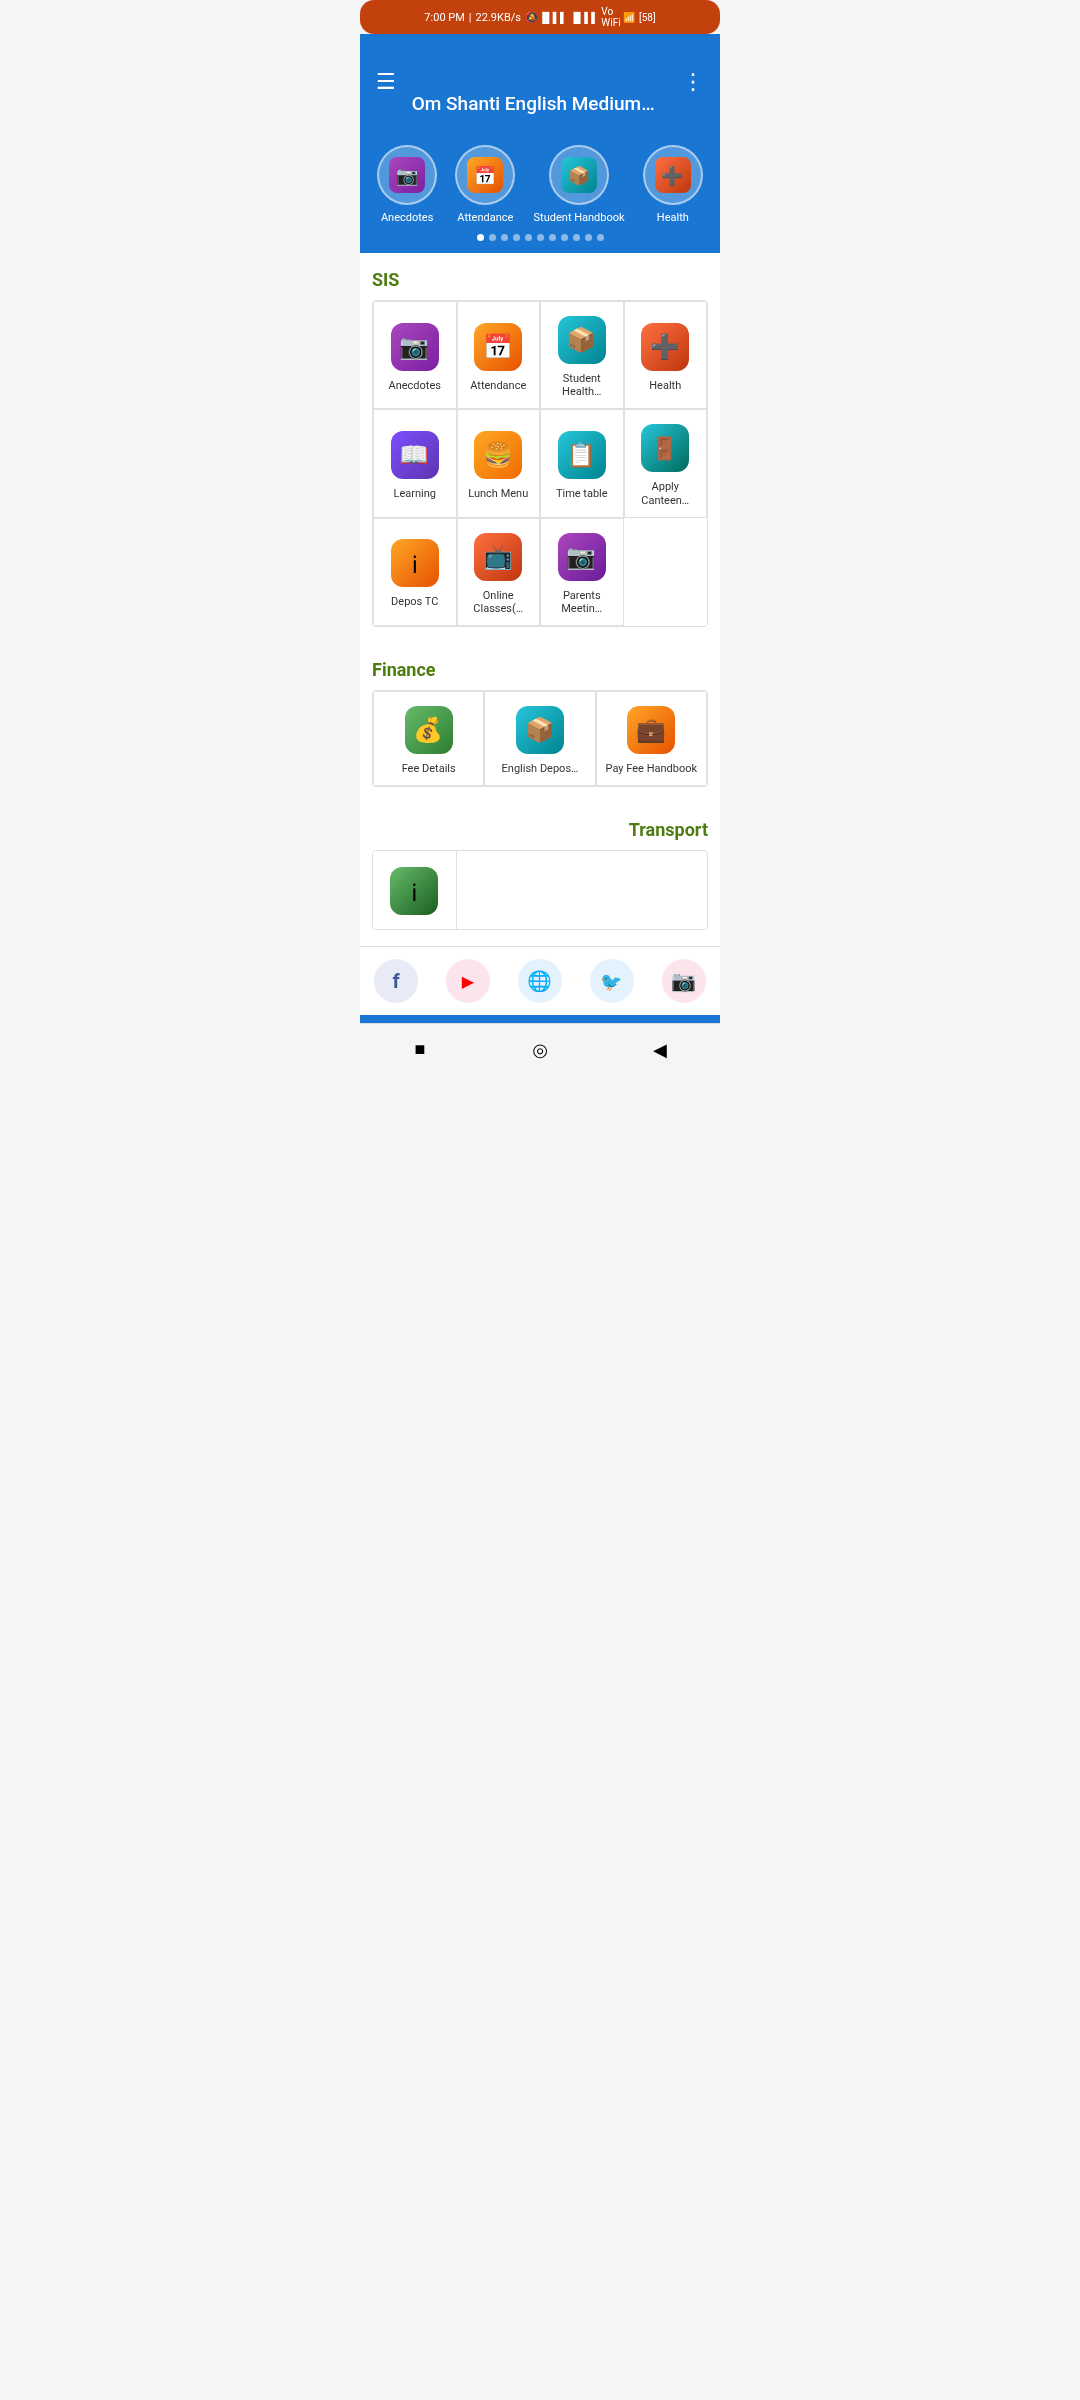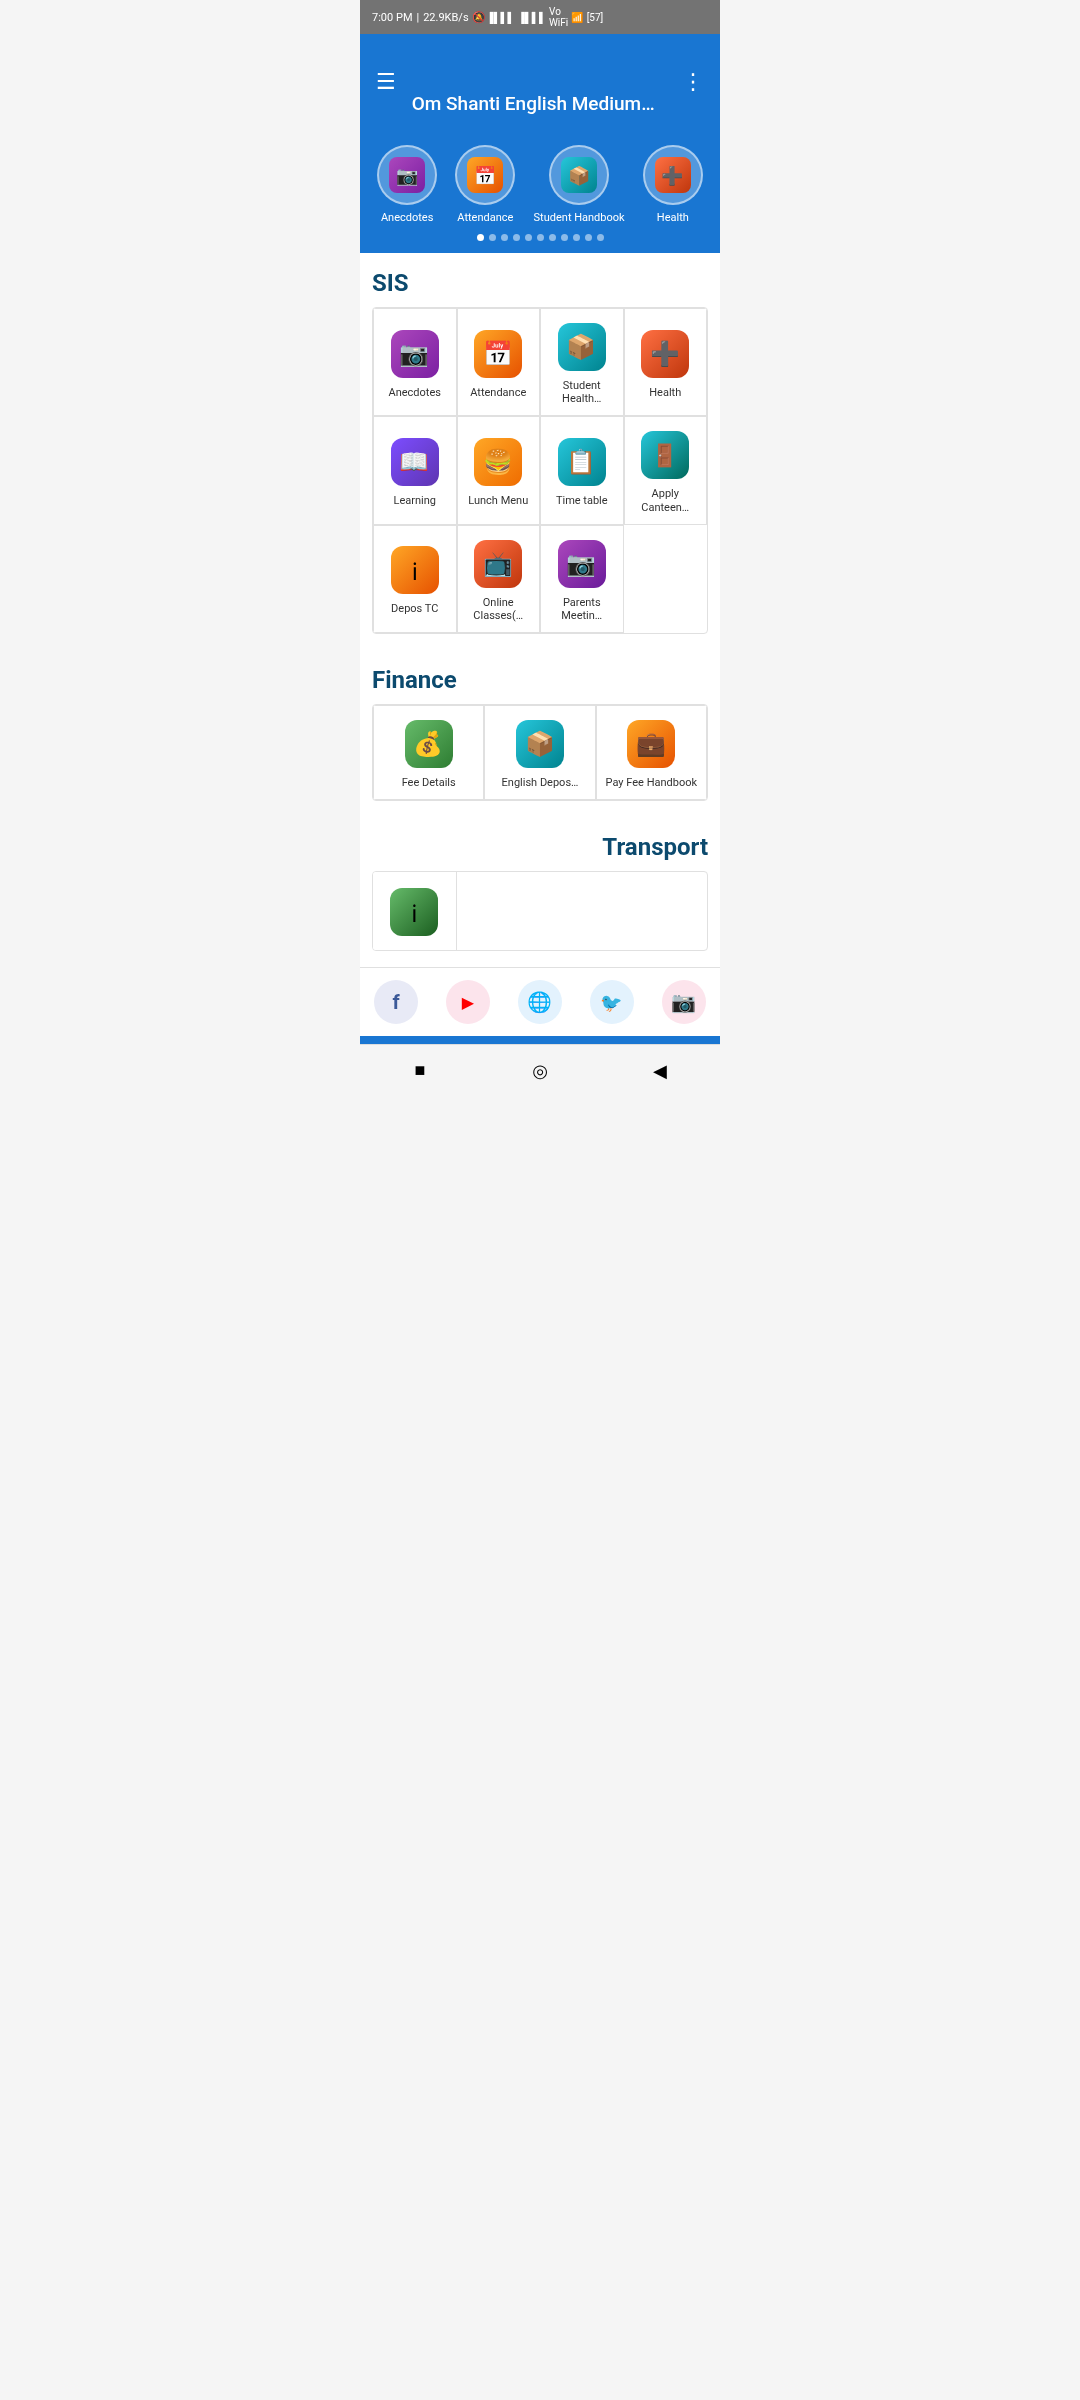--- a/index.html
+++ b/index.html
@@ -8,27 +8,28 @@
       font-family: 'Roboto', Arial, sans-serif;
       background: #f5f5f5;
       width: 360px;
       margin: 0 auto;
       position: relative;
       overflow-x: hidden;
     }
 
     
     .status-bar {
-      background: #737373;
+      background: #c2410c;
       color: white;
       font-size: 11px;
       padding: 6px 12px;
       display: flex;
-      justify-content: flex-start;
-      align-items: center;
+      justify-content: center;
+      align-items: center;
+      border-radius: 14px;
     }
     .status-left { display: flex; align-items: center; gap: 4px; }
     .status-right { display: flex; align-items: center; gap: 3px; font-size: 10px; }
 
     
     .header {
       background: #1976D2;
       color: white;
       display: flex;
       align-items: center;
@@ -91,23 +92,23 @@
     
     .main {
       background: white;
       padding: 0;
     }
 
     .section {
       padding: 16px 12px 0 12px;
     }
     .section-title {
-      font-size: 24px;
+      font-size: 18px;
       font-weight: bold;
-      color: #0c4a6e;
+      color: #4d7c0f;
       margin-bottom: 10px;
     }
 
     
     .grid {
       display: grid;
       grid-template-columns: repeat(4, 1fr);
       border: 1px solid #e0e0e0;
       border-radius: 4px;
       overflow: hidden;
@@ -238,21 +239,21 @@
     <span>7:00 PM</span>
     <span> | </span>
     <span>22.9KB/s</span>
     <span>🔕</span>
   </div>
   <div class="status-right">
     <span>▐▌▌▌</span>
     <span>▐▌▌▌</span>
     <span>Vo<br>WiFi</span>
     <span>📶</span>
-    <span>[<span>57</span>]</span>
+    <span>[<span>58</span>]</span>
   </div>
 </div>
 
 <div class="header">
   <span class="header-menu">☰</span>
   <span class="header-title">Om Shanti English Medium…</span>
   <span class="header-more">⋮</span>
 </div>
 
 <div class="carousel">

